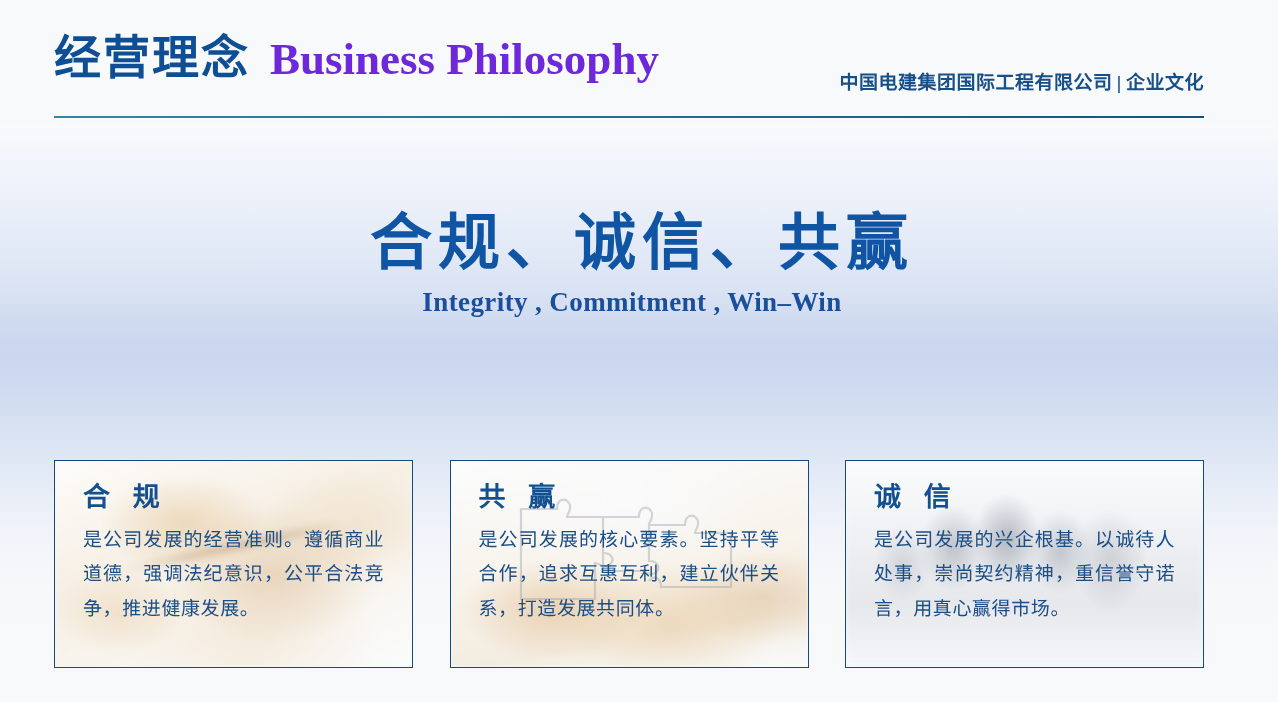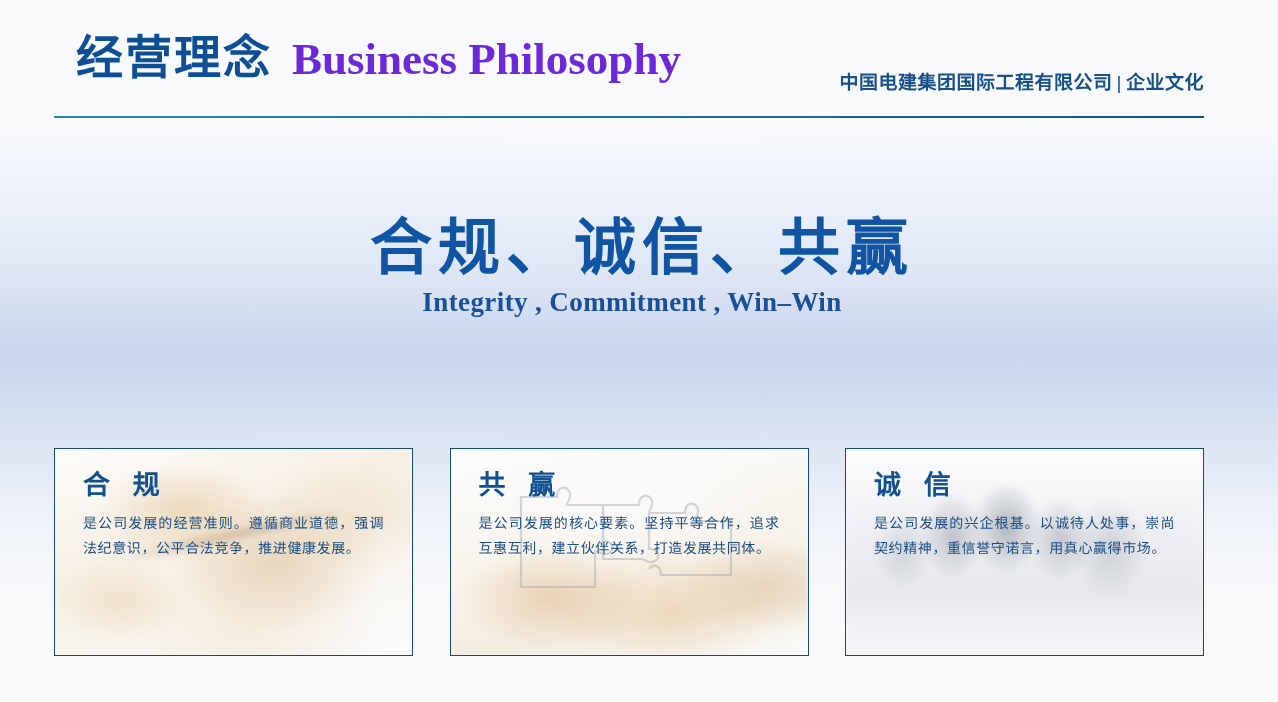--- a/index.html
+++ b/index.html
@@ -57,21 +57,20 @@
   }
   .header-inner {
     position: absolute;
     left: 54px;
     right: 74px;
     top: 0;
     height: 116px;
     display: flex;
     align-items: center;
     justify-content: space-between;
-    margin-left: 22px;
   }
   .header-title-group {
     display: flex;
     align-items: baseline;
     white-space: nowrap;
   }
   .header-title-cn {
     font-family: "Liberation Serif", "DejaVu Serif", serif;
     font-size: 47px;
     font-weight: 700;
@@ -113,21 +112,21 @@
 
   
   .hero {
     position: absolute;
     left: 0;
     top: 215px;
     width: 1278px;
     text-align: center;
   }
   .hero-title {
-    font-family: Liberation Sans, sans-serif;
+    font-family: Liberation Mono, monospace;
     font-size: 62px;
     font-weight: 700;
     color: #0f55a4;
     letter-spacing: 6px;
     line-height: 1.05;
     margin: 0;
     text-indent: 6px;
   }
   .hero-sub {
     font-family: "Liberation Serif", "DejaVu Serif", serif;
@@ -136,21 +135,21 @@
     color: #1a4f9c;
     letter-spacing: 0.4px;
     margin: 8px 14px 0 0;
     line-height: 1.1;
   }
 
   
   .cards {
     position: absolute;
     left: 54px;
-    top: 448px;
+    top: 460px;
     width: 1150px;
     height: 156px;
     display: flex;
     justify-content: space-between;
   }
   .card {
     position: relative;
     width: 359px;
     height: 208px;
     box-sizing: border-box;
@@ -227,21 +226,21 @@
     font-family: "Liberation Serif", "DejaVu Serif", serif;
     font-size: 27px;
     font-weight: 700;
     color: #12508f;
     letter-spacing: 8px;
     margin: 0 0 10px 0;
     line-height: 1.1;
   }
   .card-text {
     font-family: "Liberation Serif", "DejaVu Serif", serif;
-    font-size: 14px;
+    font-size: 19px;
     font-weight: 400;
     color: #1b4e86;
     line-height: 1.82;
     letter-spacing: 0.6px;
     margin: 0;
     text-align: justify;
   }
 </style>
 </head>
 <body>

